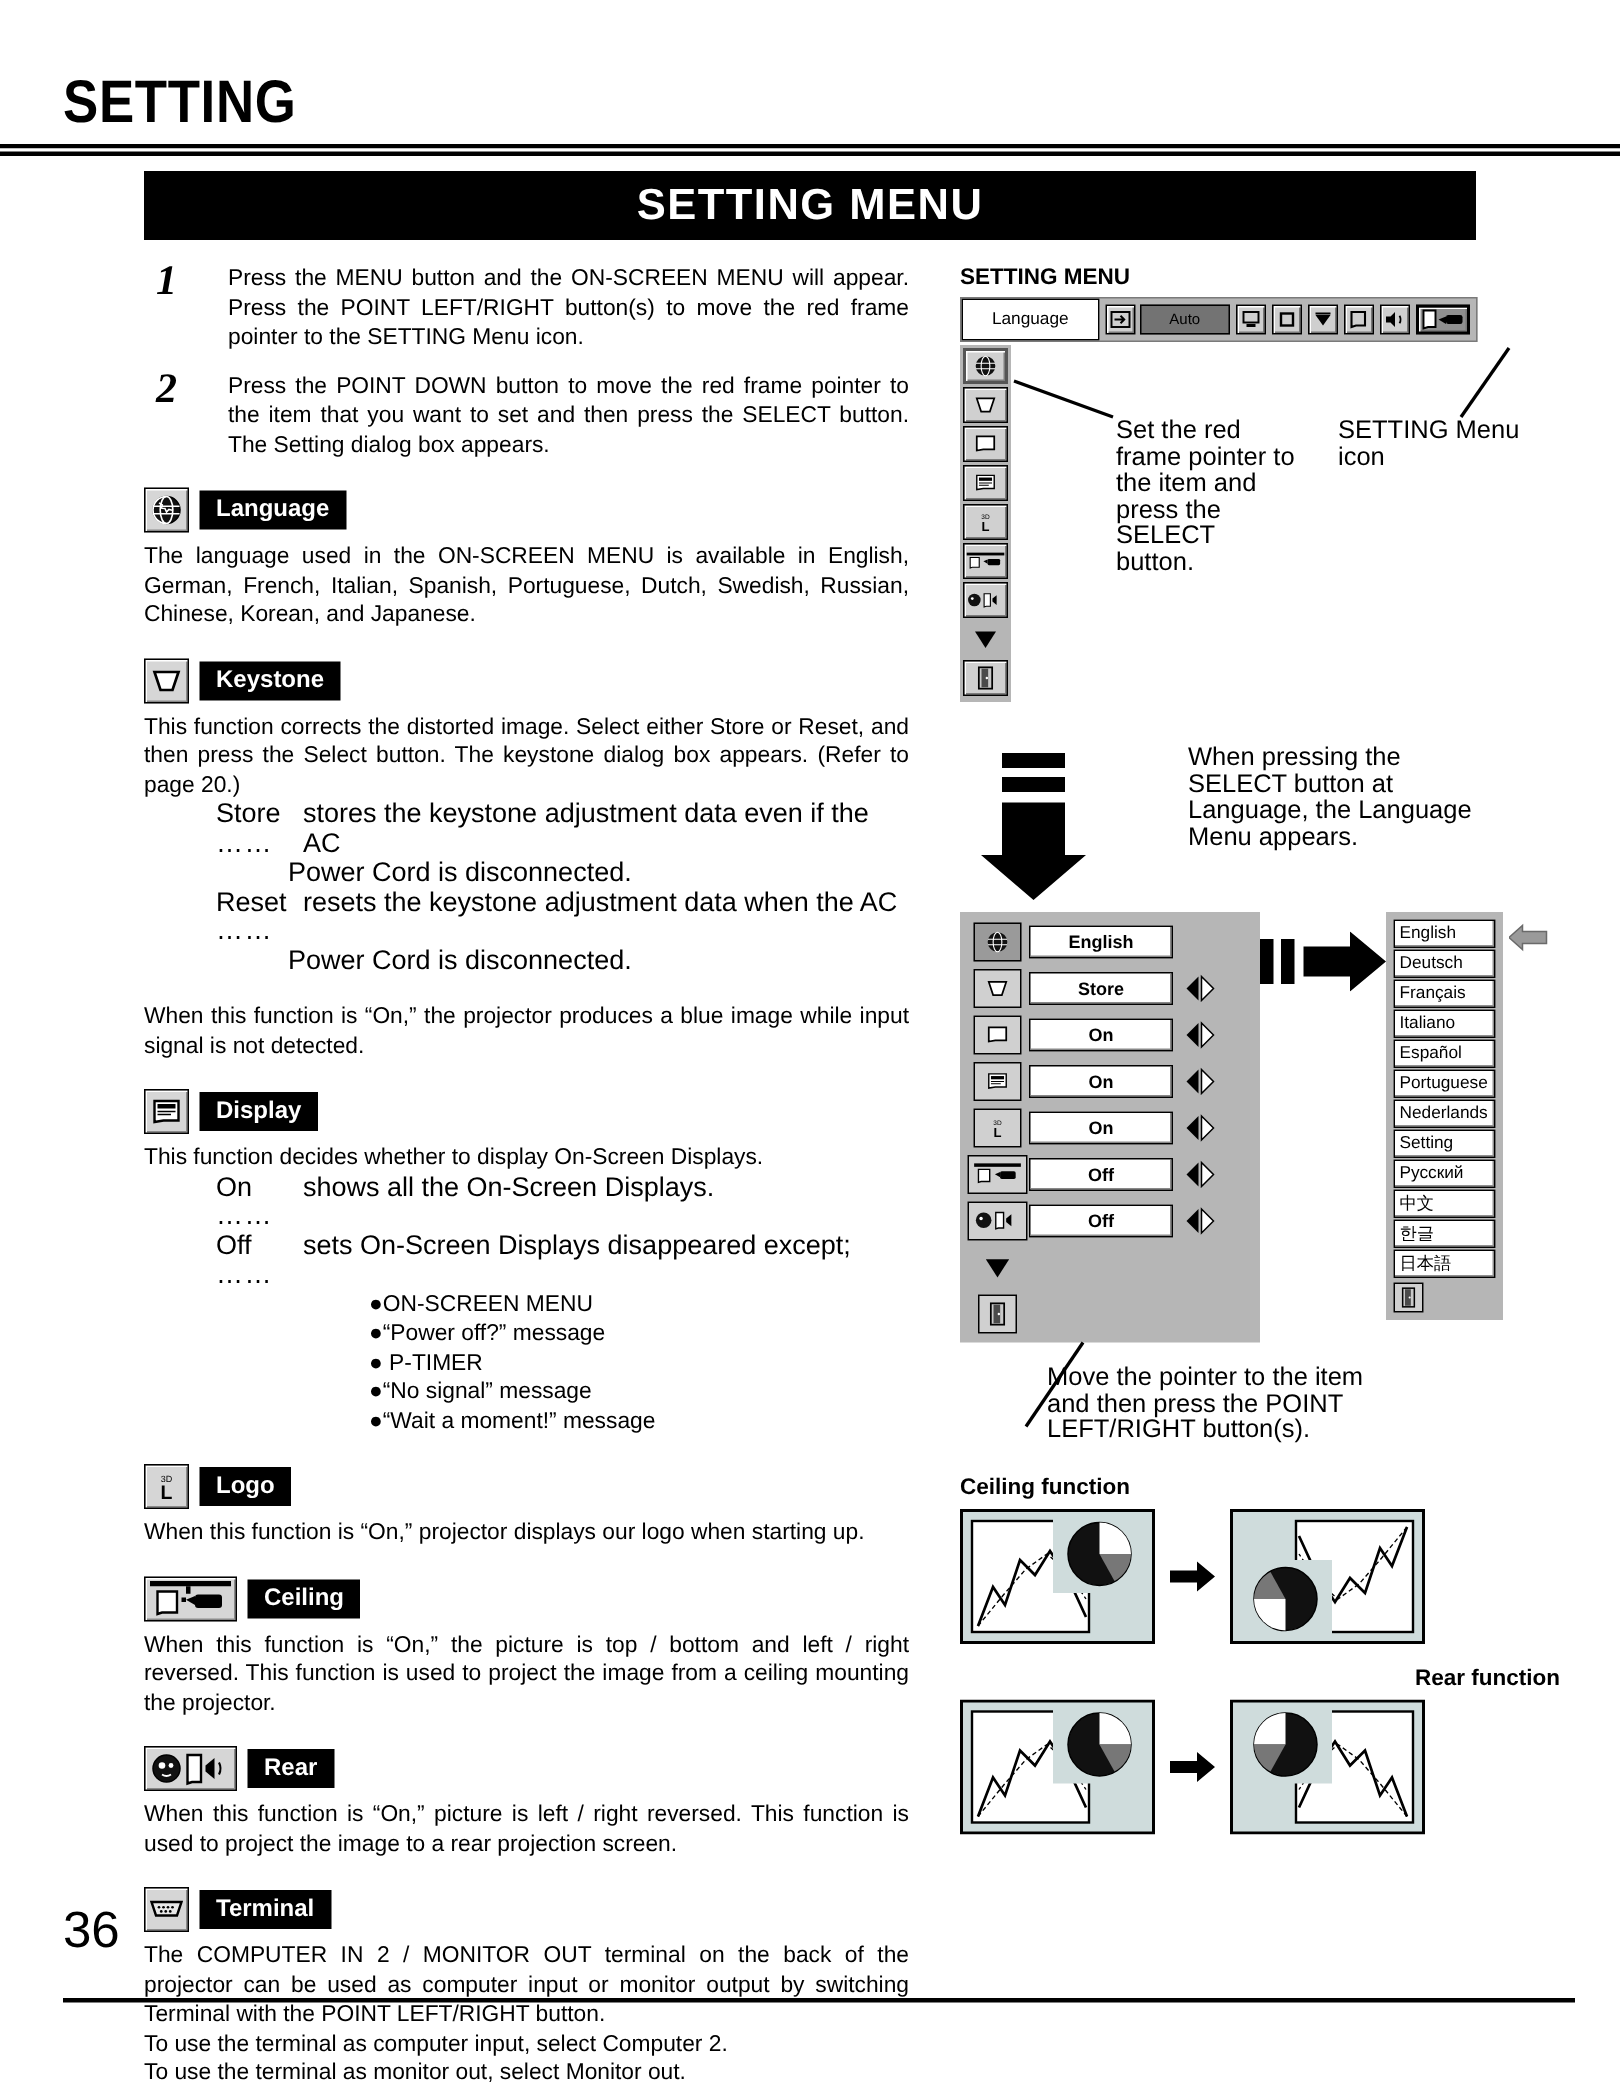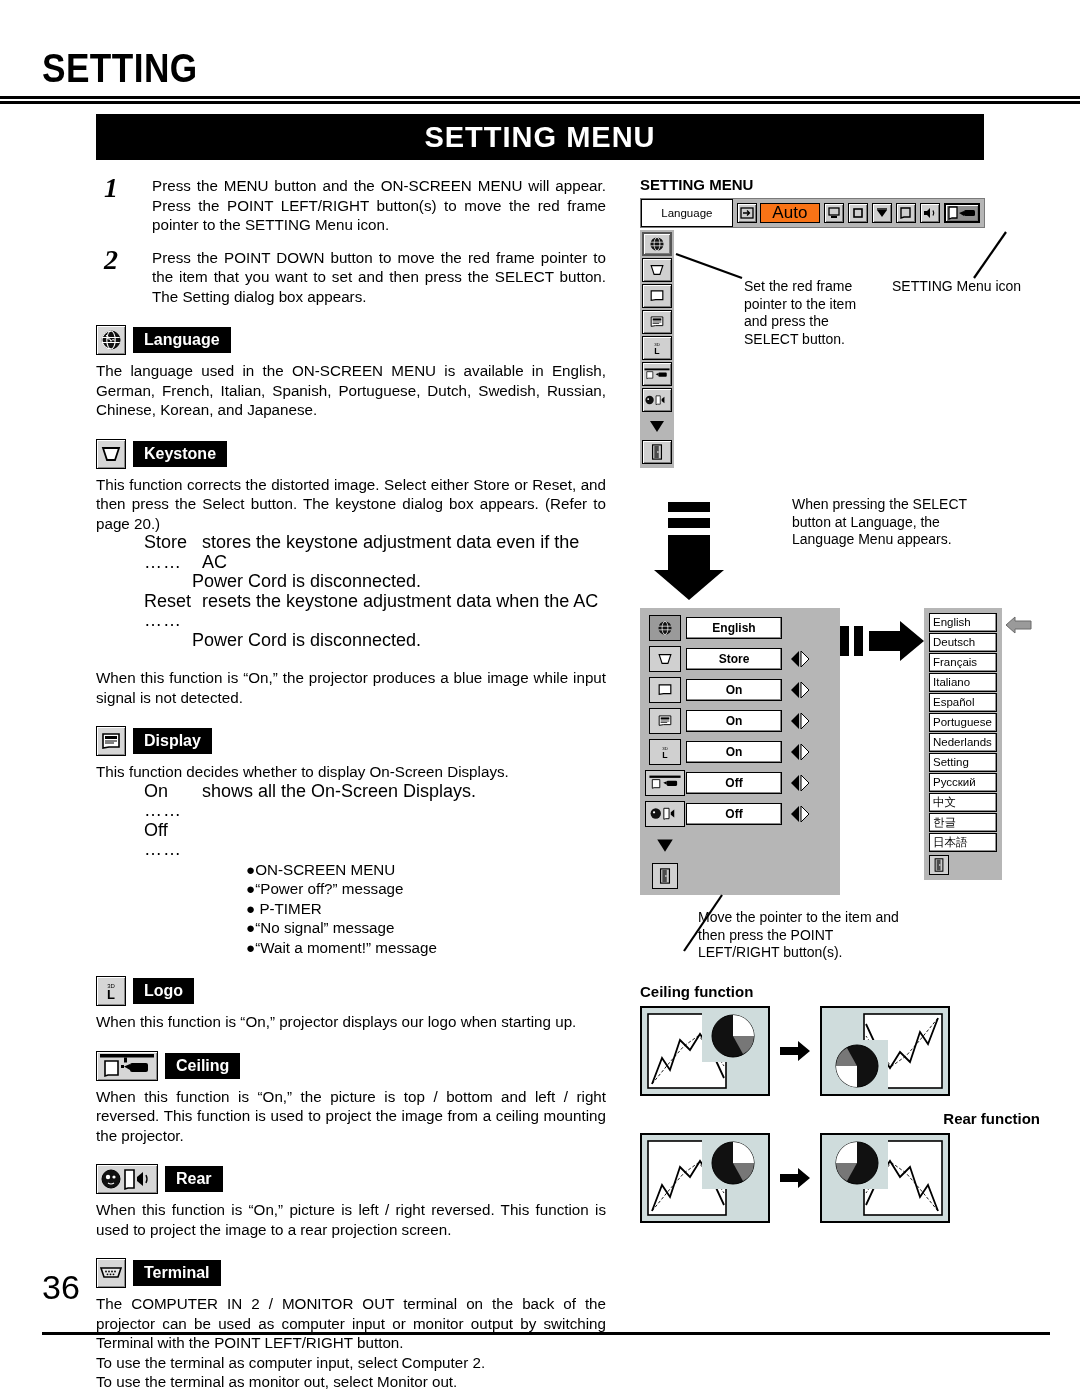--- a/index.html
+++ b/index.html
@@ -105,41 +105,41 @@
     display:flex; align-items:center; justify-content:center;
     font-size:11.5px;
   }
   .osd-chip {
     background:#cfcfcf; border:1px solid #000;
     box-shadow: inset 1px 1px 0 #fff, inset -1px -1px 0 #777;
     width:20px; height:20px; margin-left:4px;
     display:flex; align-items:center; justify-content:center; flex:none;
   }
   .osd-auto {
-    background:#f97316; border:1px solid #000;
+    background:#737373; border:1px solid #000;
     width:80px; height:20px; margin-left:3px;
     display:flex; align-items:center; justify-content:center;
-    font-size:17px;
+    font-size:10px;
   }
   .osd-chip.sel { background:#8f8f8f; width:36px; border:2px solid #000; }
 
   
   .rail { background:#b6b6b6; width:34px; padding:2px; }
   .rail .cell {
     width:30px; height:24px; margin-bottom:2px;
     display:flex; align-items:center; justify-content:center;
   }
   .rail .cell.btn {
     background:#d0d0d0; border:1px solid #000;
     box-shadow: inset 1px 1px 0 #fff, inset -1px -1px 0 #7c7c7c;
   }
   .rail .cell.btn.hl { border:2px solid #555; }
   .rail .cell.wide { width:30px; }
 
-  .callout { font-size:14px; line-height:17.5px; }
+  .callout { font-size:17px; line-height:17.5px; }
 
   
   .dlg { background:#b6b6b6; display:flex; padding:4px; width:200px; }
   .dlg .rail2 { width:42px; }
   .dlg .rail2 .cell {
     height:31px; display:flex; align-items:center; justify-content:center;
   }
   .dlg .vals { flex:1; }
   .dlg .row { height:31px; display:flex; align-items:center; }
   .val {
@@ -257,20 +257,21 @@
     </div>
     <div class="sec-body nojust">This function decides whether to display On-Screen Displays.</div>
     <div class="indent1 hang">
       <div class="k"><span>On</span>
         <span class="dots">……</span></div>
       <div class="d">shows all the On-Screen Displays.</div>
     </div>
     <div class="indent1 hang">
       <div class="k"><span>Off</span>
         <span class="dots">……</span></div>
+      <div class="d">sets On-Screen Displays disappeared except;</div>
     </div>
     <div class="bullet-list">
       <div>●<span>ON-SCREEN MENU</span></div>
       <div>●<span>“Power off?” message</span></div>
       <div>● <span>P-TIMER</span></div>
       <div>●<span>“No signal” message</span></div>
       <div>●<span>“Wait a moment!” message</span></div>
     </div>
   </div>
 

